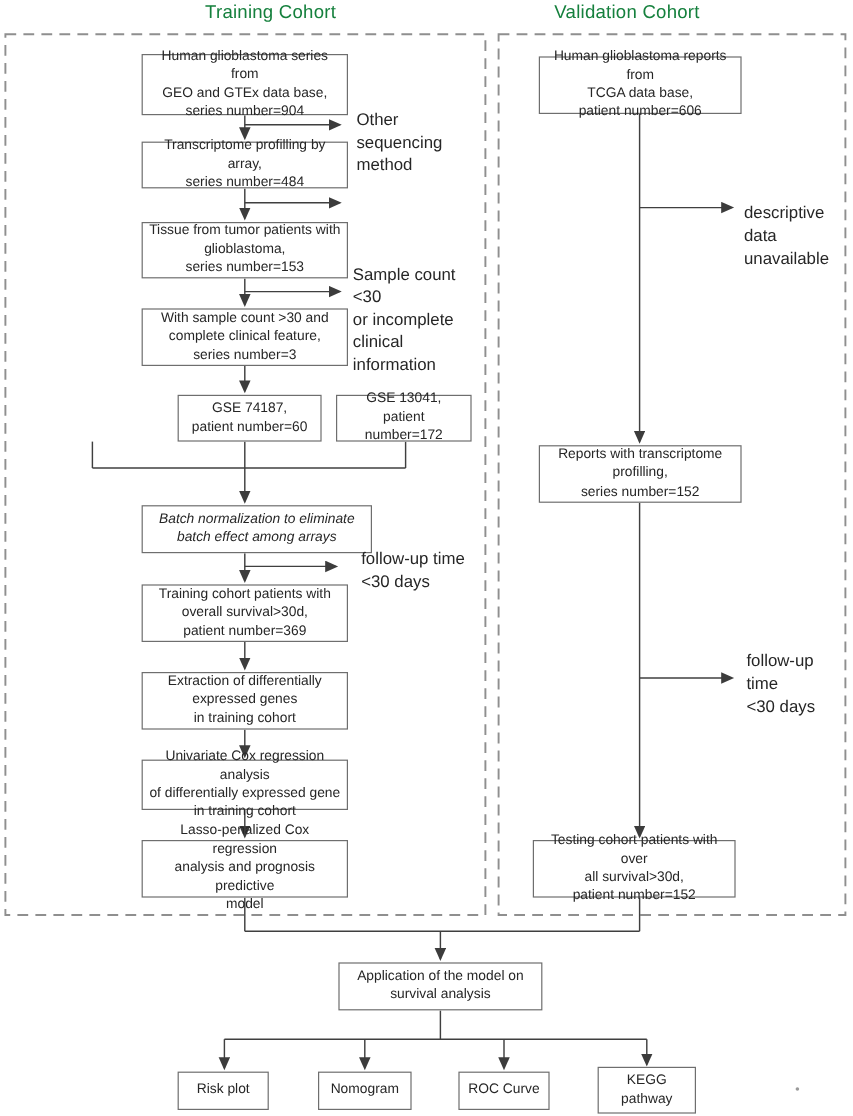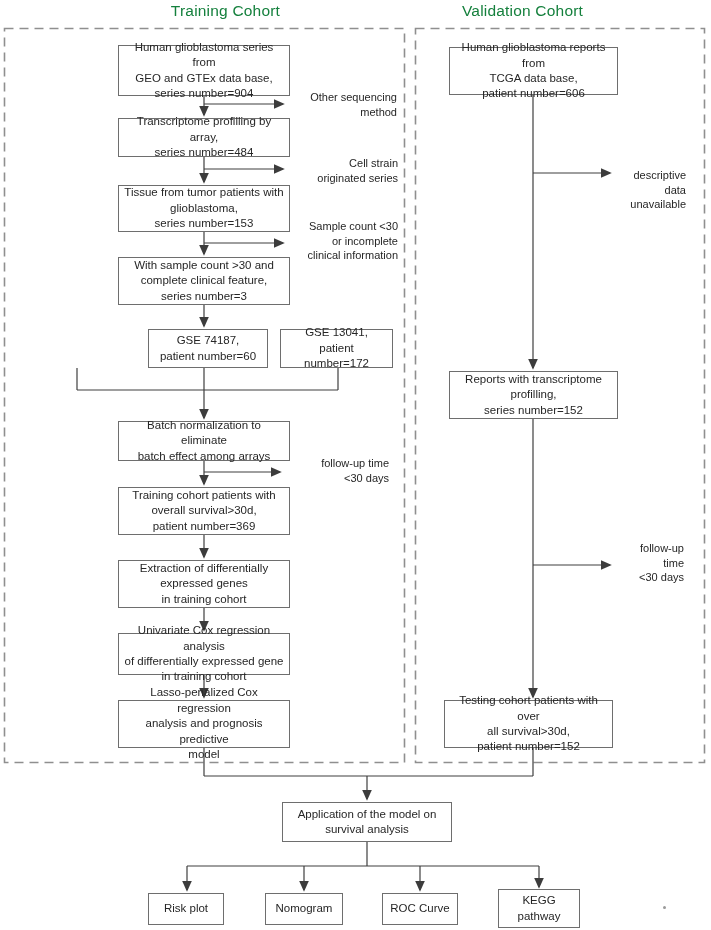--- a/index.html
+++ b/index.html
@@ -11,22 +11,22 @@
     position:absolute;font-size:15.5px;color:#15803d;text-align:center;
     letter-spacing:.2px;
   }
   .box{
     position:absolute;border:1px solid #6e6e6e;background:#ffffff;
     font-size:11.5px;line-height:1.34;color:#262626;
     display:flex;align-items:center;justify-content:center;text-align:center;
     white-space:pre-line;padding:2px 5px;box-sizing:border-box;
   }
   .ann{
-    position:absolute;font-size:11px;line-height:1.34;color:#262626;
-    text-align:right;white-space:pre-line;
+    position:absolute;font-size:14px;line-height:1.34;color:#262626;
+    text-align:left;white-space:pre-line;
   }
   .connector-svg{position:absolute;left:0;top:0;z-index:0;}
   .box,.ann,.title{z-index:1;}
   .dot{
     position:absolute;width:3px;height:3px;border-radius:50%;
     background:#9a9a9a;z-index:1;
   }
 </style>
 </head>
 <body>
@@ -89,21 +89,21 @@
 GEO and GTEx data base,
 series number=904</div>
   <div class="box" style="left:118px;top:118px;width:172px;height:39px;">Transcriptome profilling by array,
 series number=484</div>
   <div class="box" style="left:118px;top:185px;width:172px;height:47px;">Tissue from tumor patients with
 glioblastoma,
 series number=153</div>
   <div class="box" style="left:118px;top:257px;width:172px;height:48px;">With sample count &gt;30 and
 complete clinical feature,
 series number=3</div>
-  <div class="box" style="left:118px;top:421px;width:172px;height:40px;">Batch normalization to eliminate
+  <div class="box" style="left:118px;top:421px;width:192px;height:40px;font-style:italic;">Batch normalization to eliminate
 batch effect among arrays</div>
   <div class="box" style="left:118px;top:487px;width:172px;height:48px;">Training cohort patients with
 overall survival&gt;30d,
 patient number=369</div>
   <div class="box" style="left:118px;top:560px;width:172px;height:48px;">Extraction of differentially
 expressed genes
 in training cohort</div>
   <div class="box" style="left:118px;top:633px;width:172px;height:42px;">Univariate Cox regression analysis
 of differentially expressed gene
 in training cohort</div>
@@ -111,22 +111,20 @@
 analysis and prognosis predictive
 model</div>
 
   <div class="box" style="left:148px;top:329px;width:120px;height:39px;">GSE 74187,
 patient number=60</div>
   <div class="box" style="left:280px;top:329px;width:113px;height:39px;">GSE 13041,
 patient number=172</div>
 
   <div class="ann" style="left:297px;top:90px;width:100px;">Other sequencing
 method</div>
-  <div class="ann" style="left:303px;top:156px;width:95px;">Cell strain
-originated series</div>
   <div class="ann" style="left:294px;top:219px;width:104px;">Sample count &lt;30
 or incomplete
 clinical information</div>
   <div class="ann" style="left:301px;top:456px;width:88px;">follow-up time
 &lt;30 days</div>
 
   <div class="box" style="left:449px;top:47px;width:169px;height:48px;">Human glioblastoma reports from
 TCGA data base,
 patient number=606</div>
   <div class="box" style="left:449px;top:371px;width:169px;height:48px;">Reports with transcriptome

